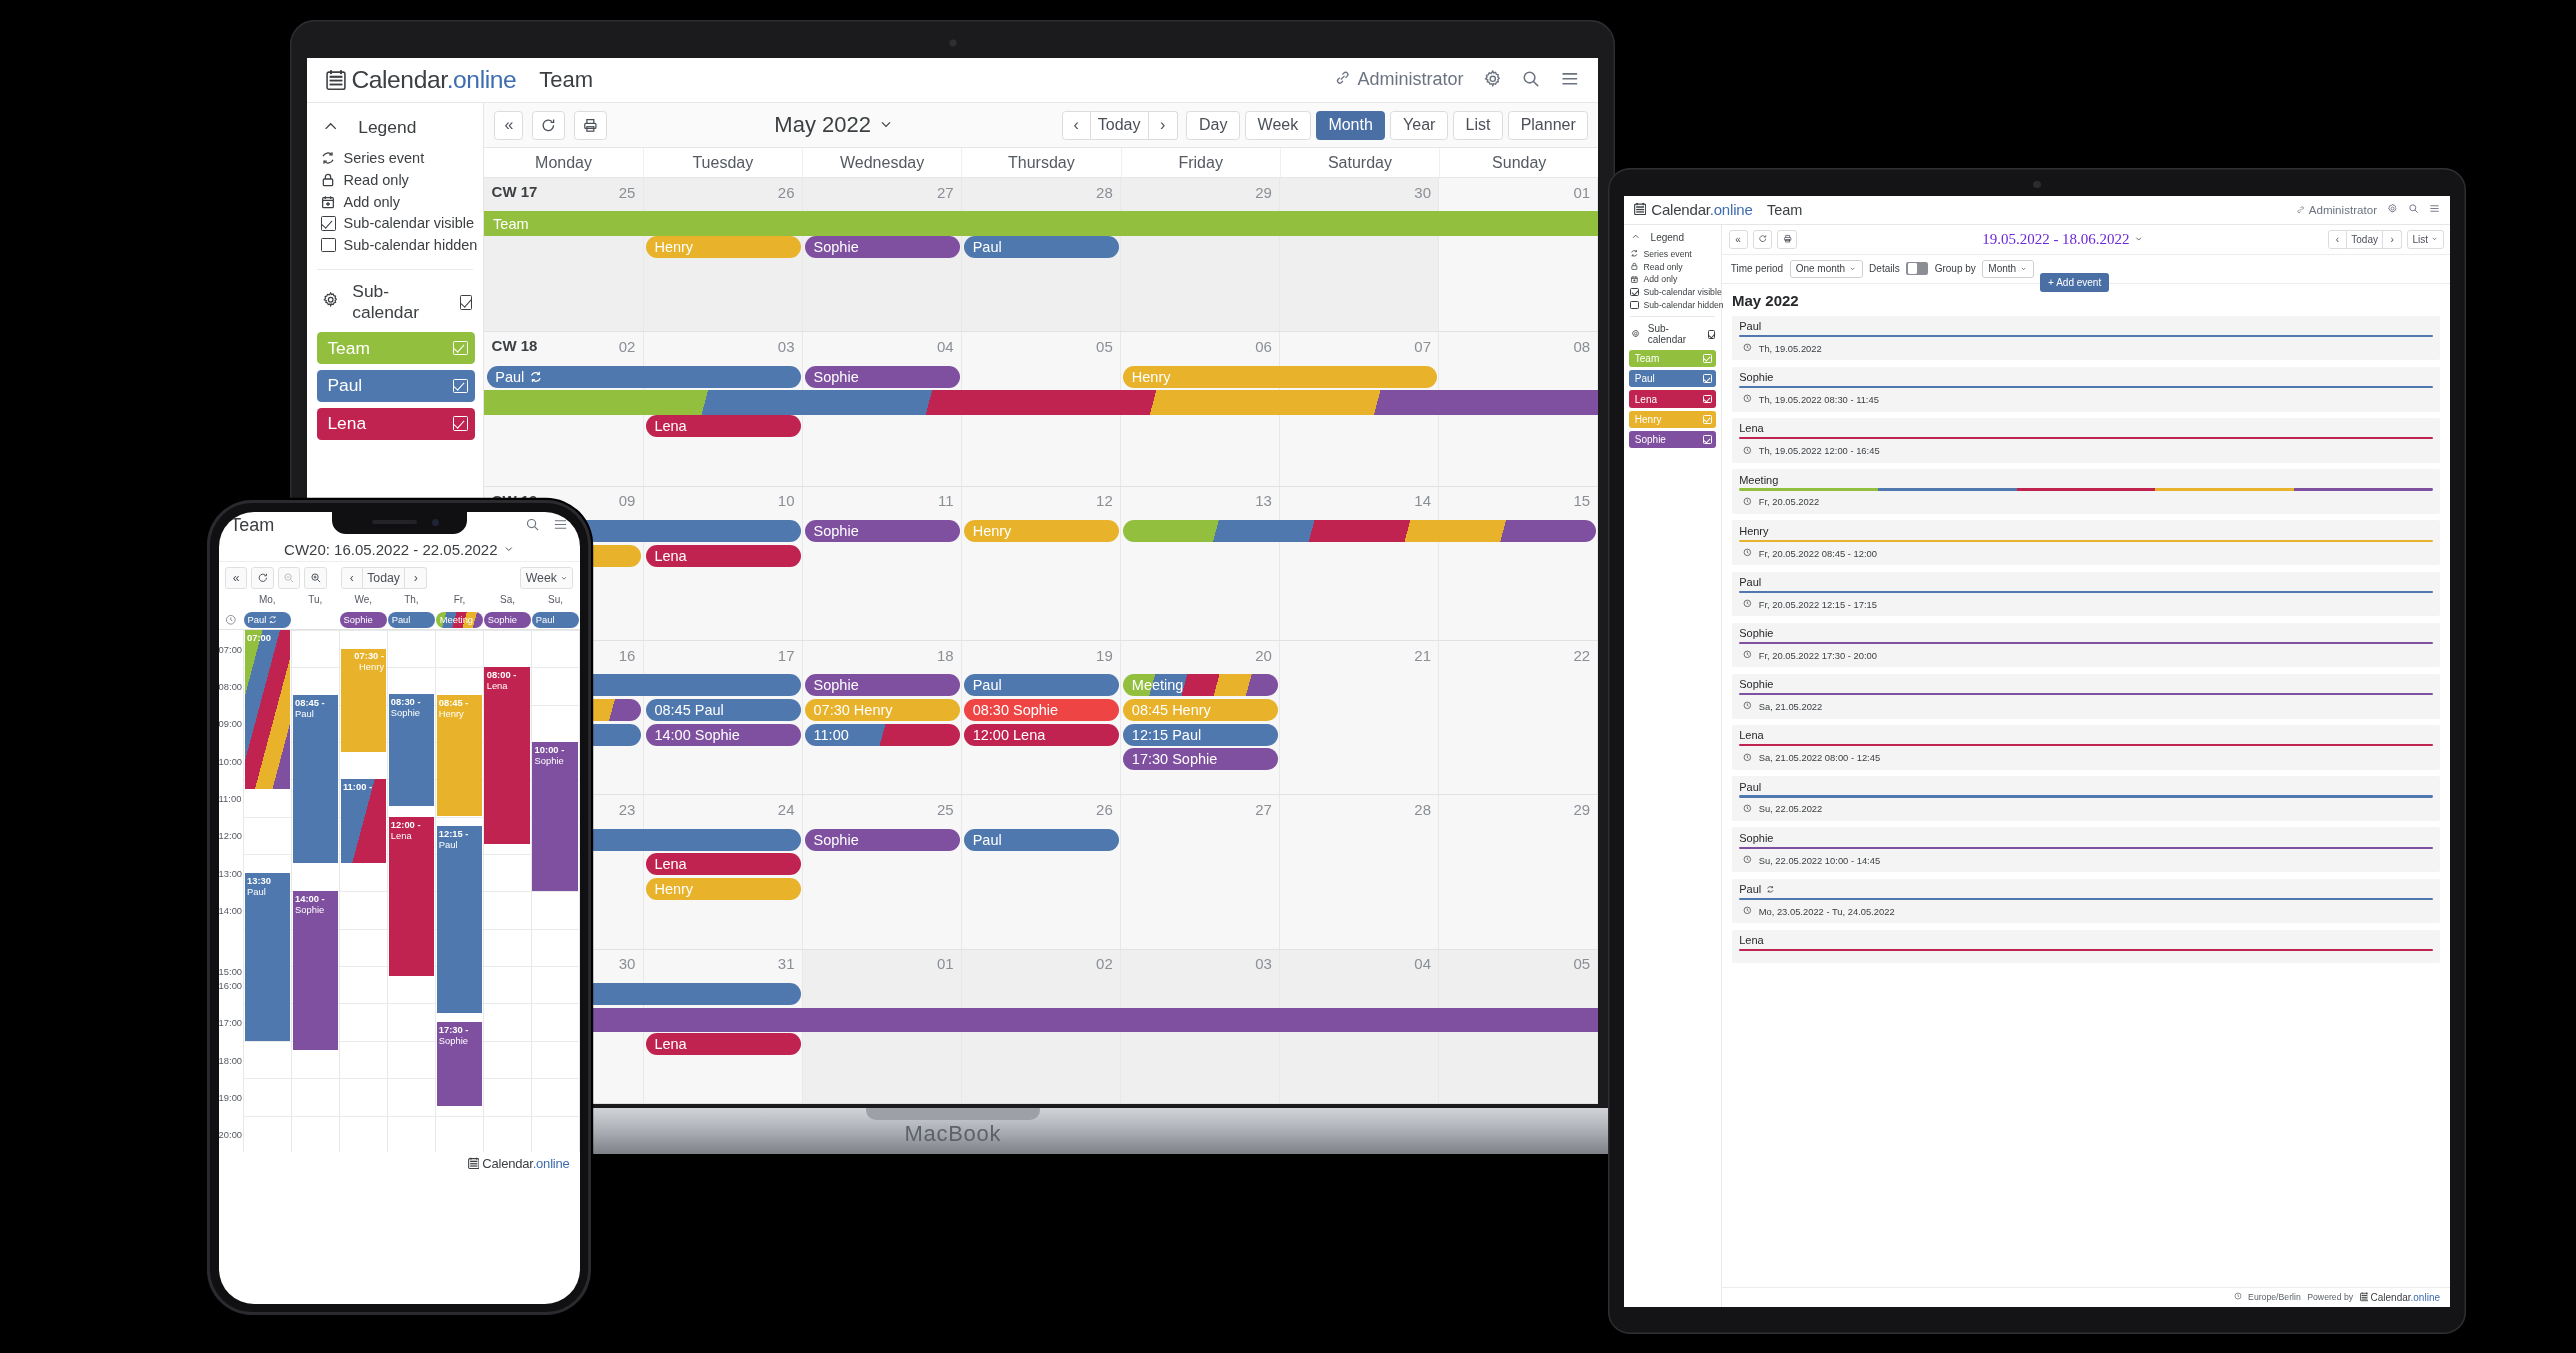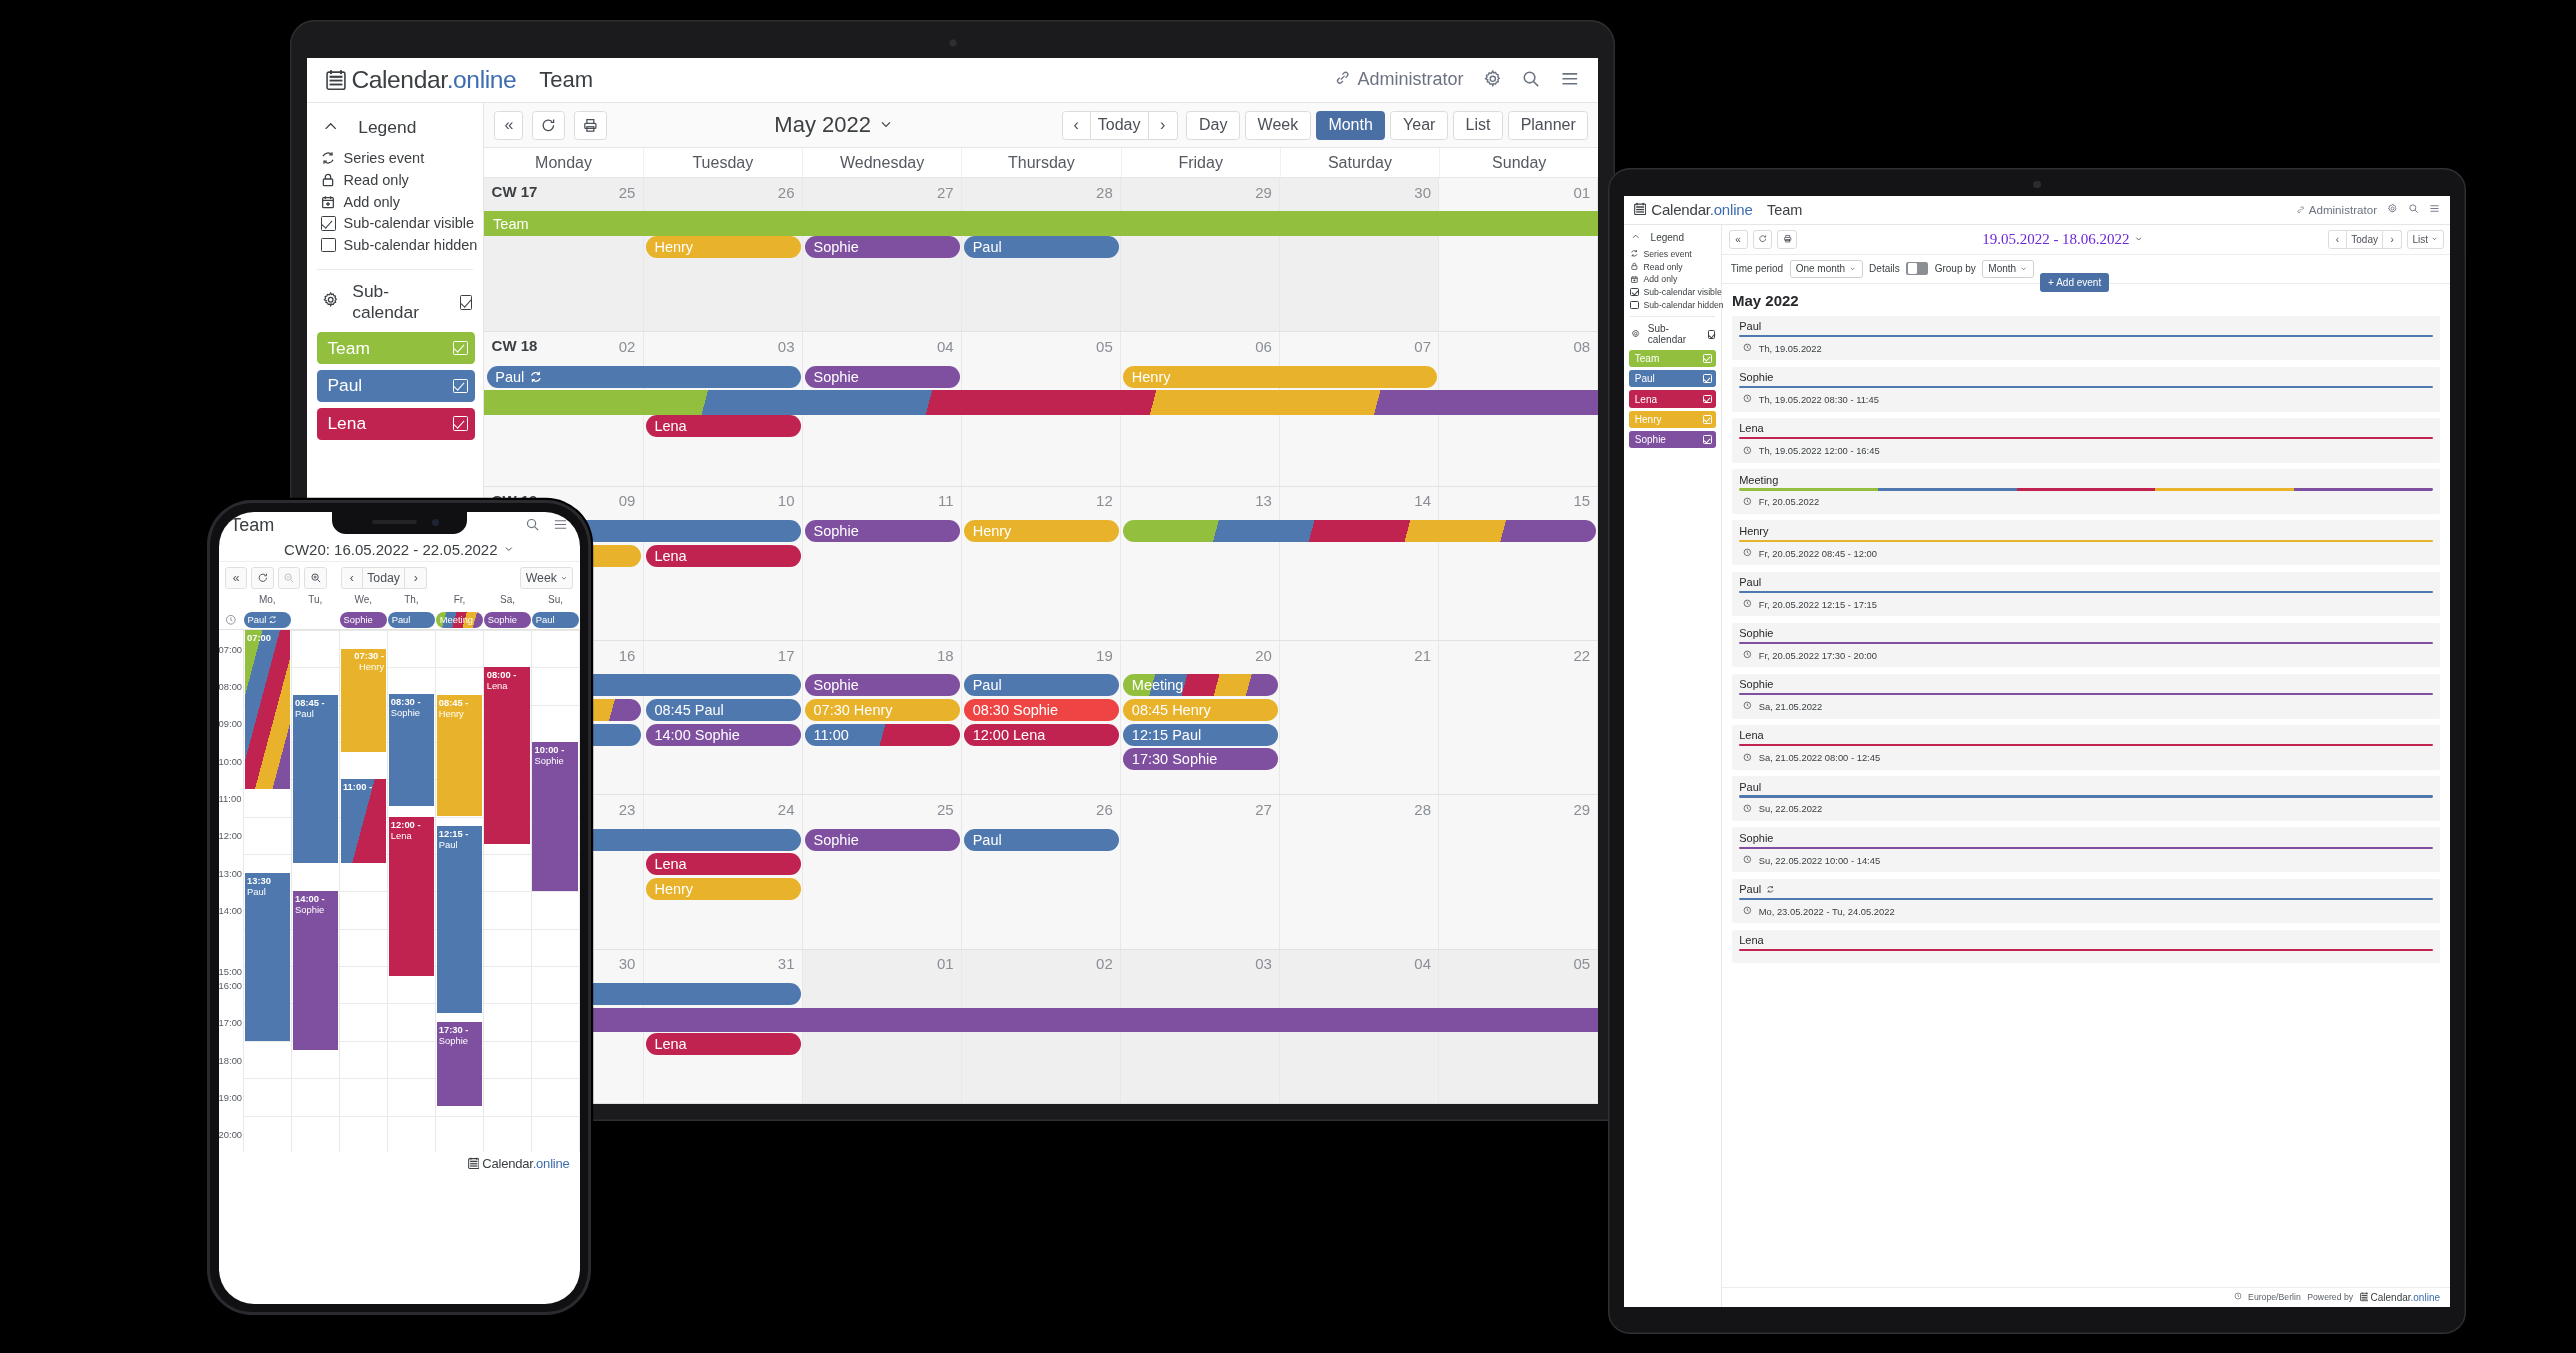--- a/index.html
+++ b/index.html
@@ -774,20 +774,24 @@
                       <div class="evt" style="left: 14.2857%; width: calc(14.2857% - 4.3px); top: 54px; margin-left: 2.2px; background: rgb(192, 35, 79);">
                         <span>Lena</span>
                       </div>
                     </div>
                   </div>
                 </div>
             </div>
           </div>
         </div>
       </div>
+    </div>
+    <div class="mb-base">
+      <div class="mb-notch"></div>
+      <div class="mb-label">MacBook</div>
     </div>
   </div>
 
   <div class="tablet">
     <div class="tb-body">
       <div class="tb-cam"></div>
       <div class="tb-screen">
 
         <div class="tb-topbar">
           <div class="brand">

